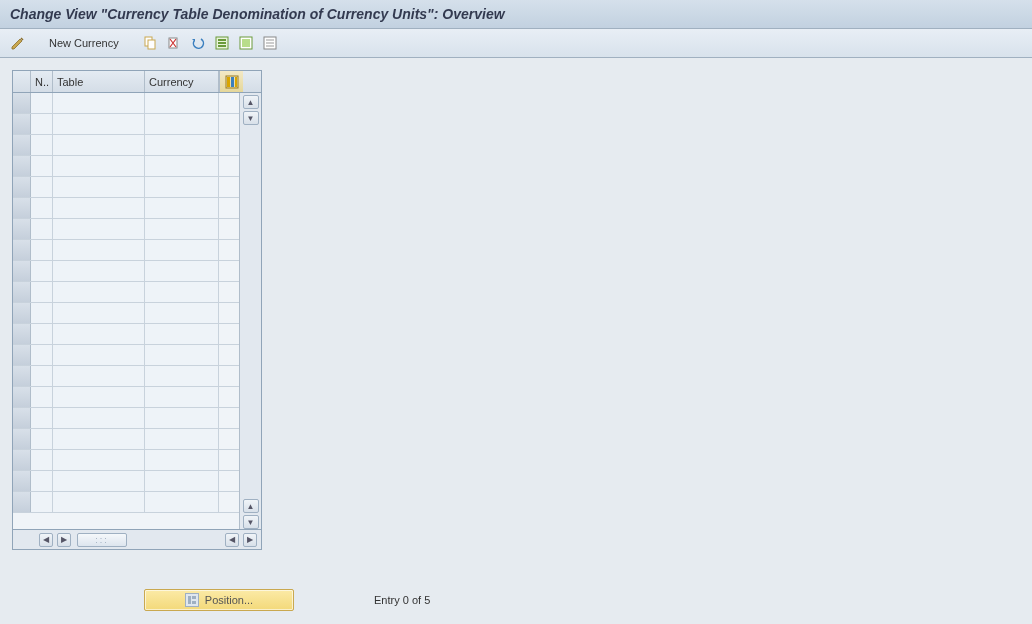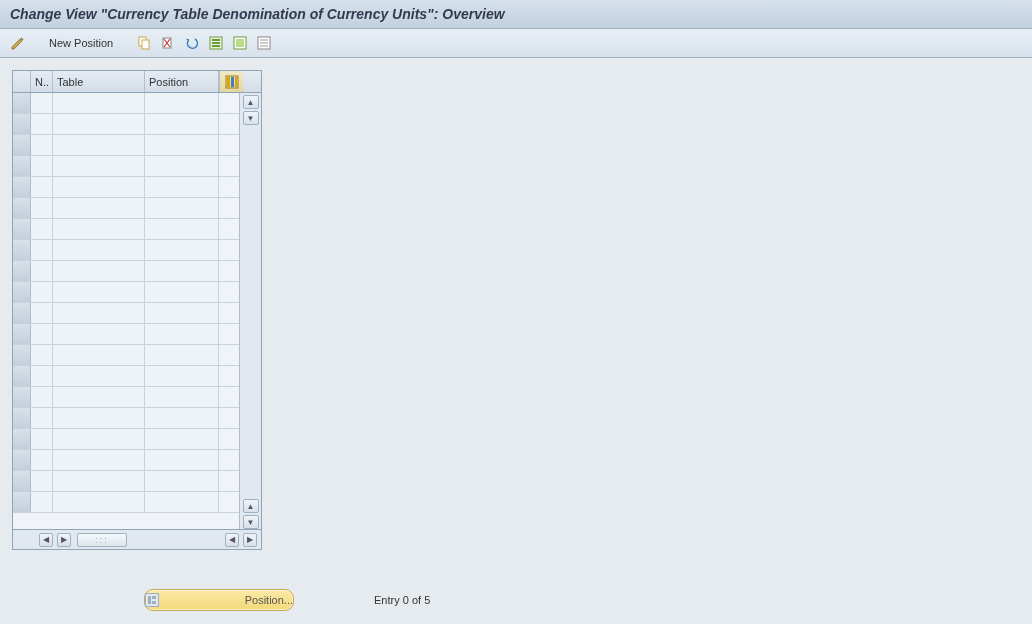--- a/index.html
+++ b/index.html
@@ -143,22 +143,22 @@
     .footer-bar {
       position:absolute; left:0; right:0; bottom:0;
       height:48px;
       display:flex; align-items:center;
       padding:0 12px;
     }
     .position-btn {
       margin-left: 132px;
       width:150px; height:22px;
       background:linear-gradient(to bottom,#fbeaa6,#f3d97a);
-      border:1px solid #c9a850; border-radius:9px;
-      display:flex; align-items:center; justify-content:space-between;
+      border:1px solid #c9a850; border-radius:2px;
+      display:flex; align-items:center; justify-content:center;
       gap:6px; cursor:pointer;
       font-size:11px; color:#555;
       box-shadow: inset 0 0 0 1px rgba(255,255,255,0.6);
     }
     .position-btn .pos-icon{
       width:14px;height:14px;border:1px solid #9fb0c2;background:#dfe7ef;
       display:flex;align-items:center;justify-content:center;
     }
     .status-entry {
       margin-left:80px;
@@ -171,21 +171,21 @@
 <div class="title-bar">Change View "Currency Table Denomination of Currency Units": Overview</div>
 
 <div class="toolbar">
   <span class="icon-btn">
     <svg viewBox="0 0 16 16">
         <path d="M2 12 L10 4 L12 6 L4 14 L2 14 Z" fill="#c9a850" stroke="#8a6d2a" stroke-width="0.8"></path>
         <path d="M11 3 L13 5" stroke="#8a6d2a" stroke-width="1.5"></path>
       </svg>
   </span>
   <span class="sep"></span>
-  <button class="txt-btn">New Position</button>
+  <button class="txt-btn">New Currency</button>
   <span class="sep"></span>
   <span class="icon-btn">
     <svg viewBox="0 0 16 16">
         <rect x="3" y="2" width="7" height="9" fill="#fefefe" stroke="#c9a850"></rect>
         <rect x="6" y="5" width="7" height="9" fill="#fefefe" stroke="#c9a850"></rect>
       </svg>
   </span>
   <span class="icon-btn">
     <svg viewBox="0 0 16 16">
         <rect x="3" y="3" width="8" height="10" fill="#fefefe" stroke="#888"></rect>
@@ -221,21 +221,21 @@
       </svg>
   </span>
 </div>
 
 <div class="content-area">
   <div class="grid-panel">
     <div class="grid-header">
       <div class="sel-col"></div>
       <div class="col col-n">N..</div>
       <div class="col col-amount">Table</div>
-      <div class="col col-curr">Position</div>
+      <div class="col col-curr">Currency</div>
       <div class="corner-btn">
         <svg width="14" height="14" viewBox="0 0 14 14">
             <rect x="1" y="1" width="12" height="12" fill="none" stroke="#9a7a20"></rect>
             <rect x="2" y="2" width="3" height="10" fill="#d9a500"></rect>
             <rect x="6" y="2" width="3" height="10" fill="#3a7fbf"></rect>
             <rect x="10" y="2" width="2" height="10" fill="#d9a500"></rect>
           </svg>
       </div>
     </div>
     <div class="grid-body">

